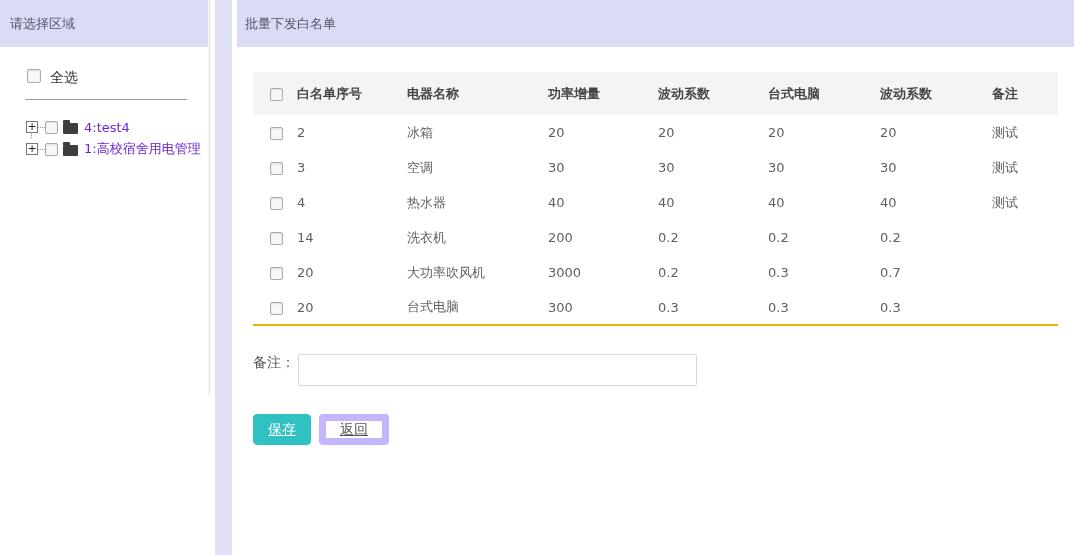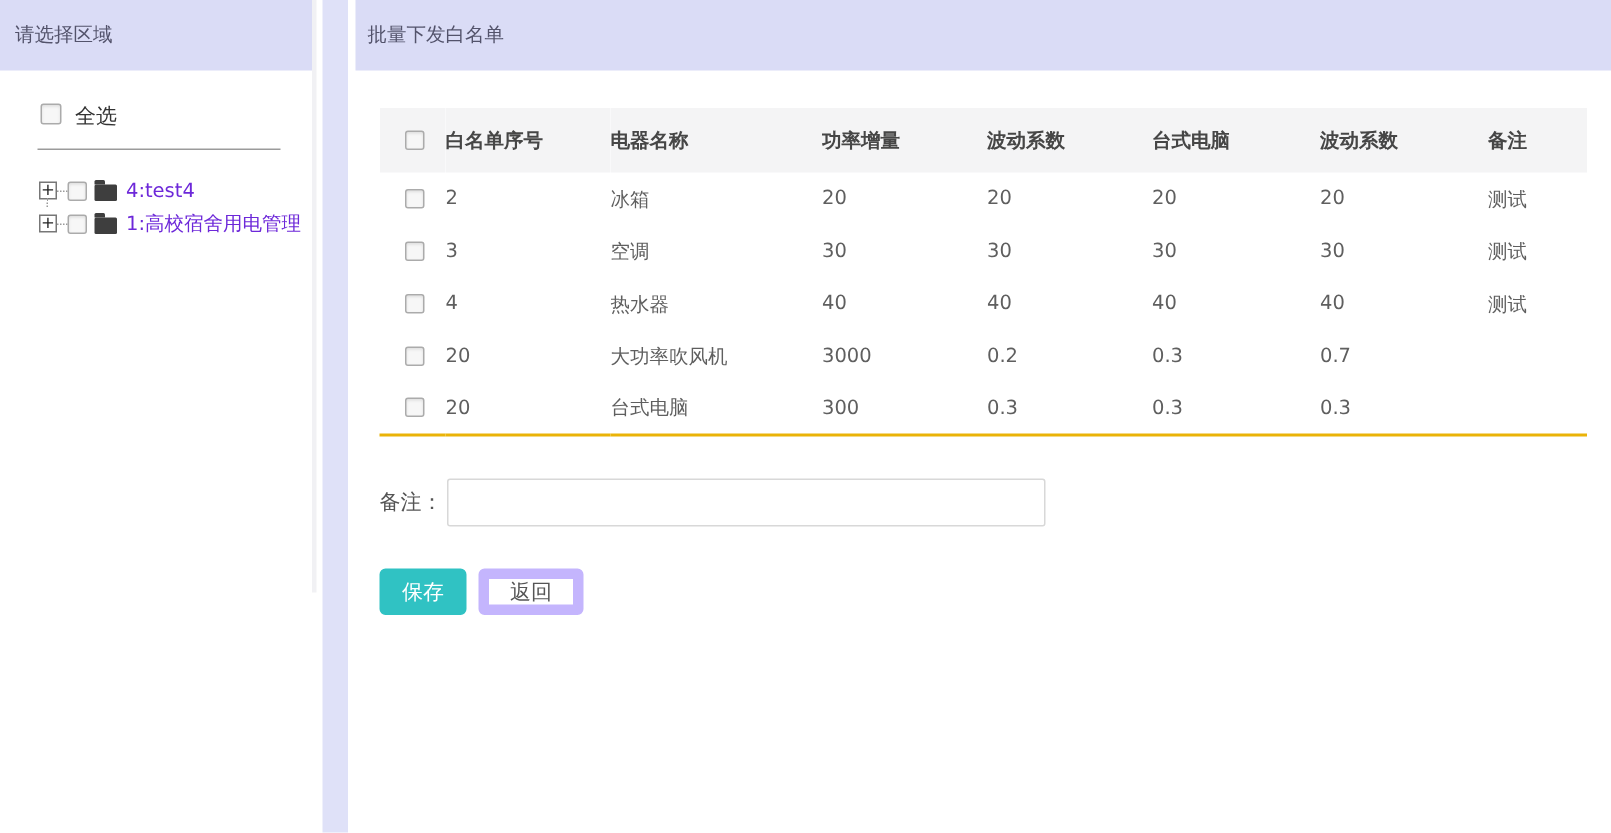--- a/index.html
+++ b/index.html
@@ -108,37 +108,38 @@
     border: 1px solid #ababab; border-radius: 2px;
     background: #f7f7f7;
     box-shadow: inset 0 1px 2px rgba(0,0,0,0.10);
     margin: 0; vertical-align: middle; cursor: pointer;
   }
   .select-all-row input[type="checkbox"] { width: 14px; height: 14px; }
 
   
   .remark-row {
     margin: 28px 0 0 16px;
-    display: flex; align-items: center;
+    display: flex; 
   }
   .remark-row .remark-label { font-size: 14px; color: #555; margin-right: 3px; white-space: nowrap; }
   .remark-row input[type="text"] {
     width: 399px; height: 32px;
     border: 1px solid #d8d8d8; border-radius: 2px;
     background: #fff; padding: 0 8px;
     font-size: 13px; color: #333; outline: none;
     font-family: "DejaVu Sans", "Liberation Sans", sans-serif;
   }
 
   
   .btn-row { margin: 28px 0 0 16px; display: flex; align-items: center; }
   .btn {
     height: 31px; padding: 0 14px;
     font-size: 14px; border-radius: 4px; cursor: pointer;
     font-family: "DejaVu Sans", "Liberation Sans", sans-serif;
+    text-decoration: underline;
   }
   .btn-save { background: #30c2c3; color: #fff; border: 1px solid #30c2c3; }
   .btn-back { background: #fff; color: #555; border: 7px solid #c4b5fd; margin-left: 8px; }
 </style>
 </head>
 <body>
 
 <div class="sidebar">
   <div class="panel-header">请选择区域</div>
 
@@ -222,20 +223,30 @@
     <td class="cell">4</td>
     <td class="cell">热水器</td>
     <td class="cell">40</td>
     <td class="cell">40</td>
     <td class="cell">40</td>
     <td class="cell">40</td>
     <td class="cell">测试</td>
   </tr>
           <tr>
     <td class="cb-col"><input type="checkbox" style=""></td>
+    <td class="cell">14</td>
+    <td class="cell">洗衣机</td>
+    <td class="cell">200</td>
+    <td class="cell">0.2</td>
+    <td class="cell">0.2</td>
+    <td class="cell">0.2</td>
+    <td class="cell"></td>
+  </tr>
+          <tr>
+    <td class="cb-col"><input type="checkbox" style=""></td>
     <td class="cell">20</td>
     <td class="cell">大功率吹风机</td>
     <td class="cell">3000</td>
     <td class="cell">0.2</td>
     <td class="cell">0.3</td>
     <td class="cell">0.7</td>
     <td class="cell"></td>
   </tr>
           <tr>
     <td class="cb-col"><input type="checkbox" style=""></td>

